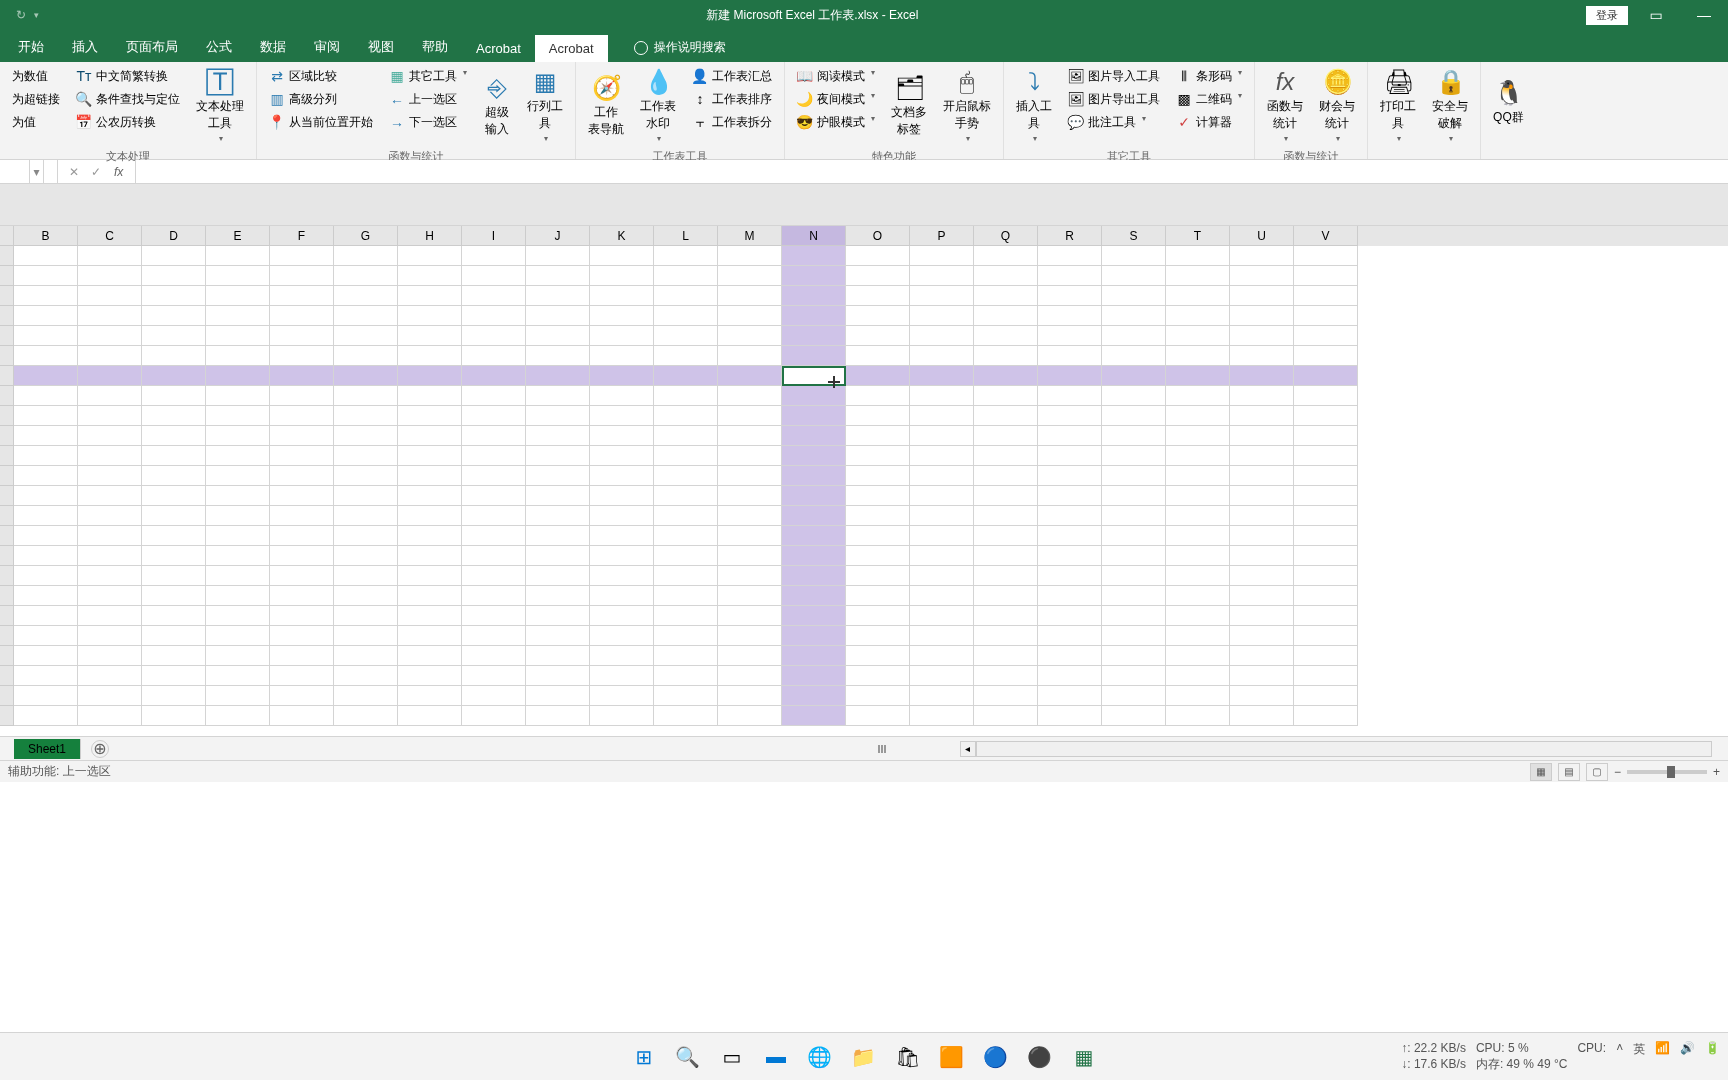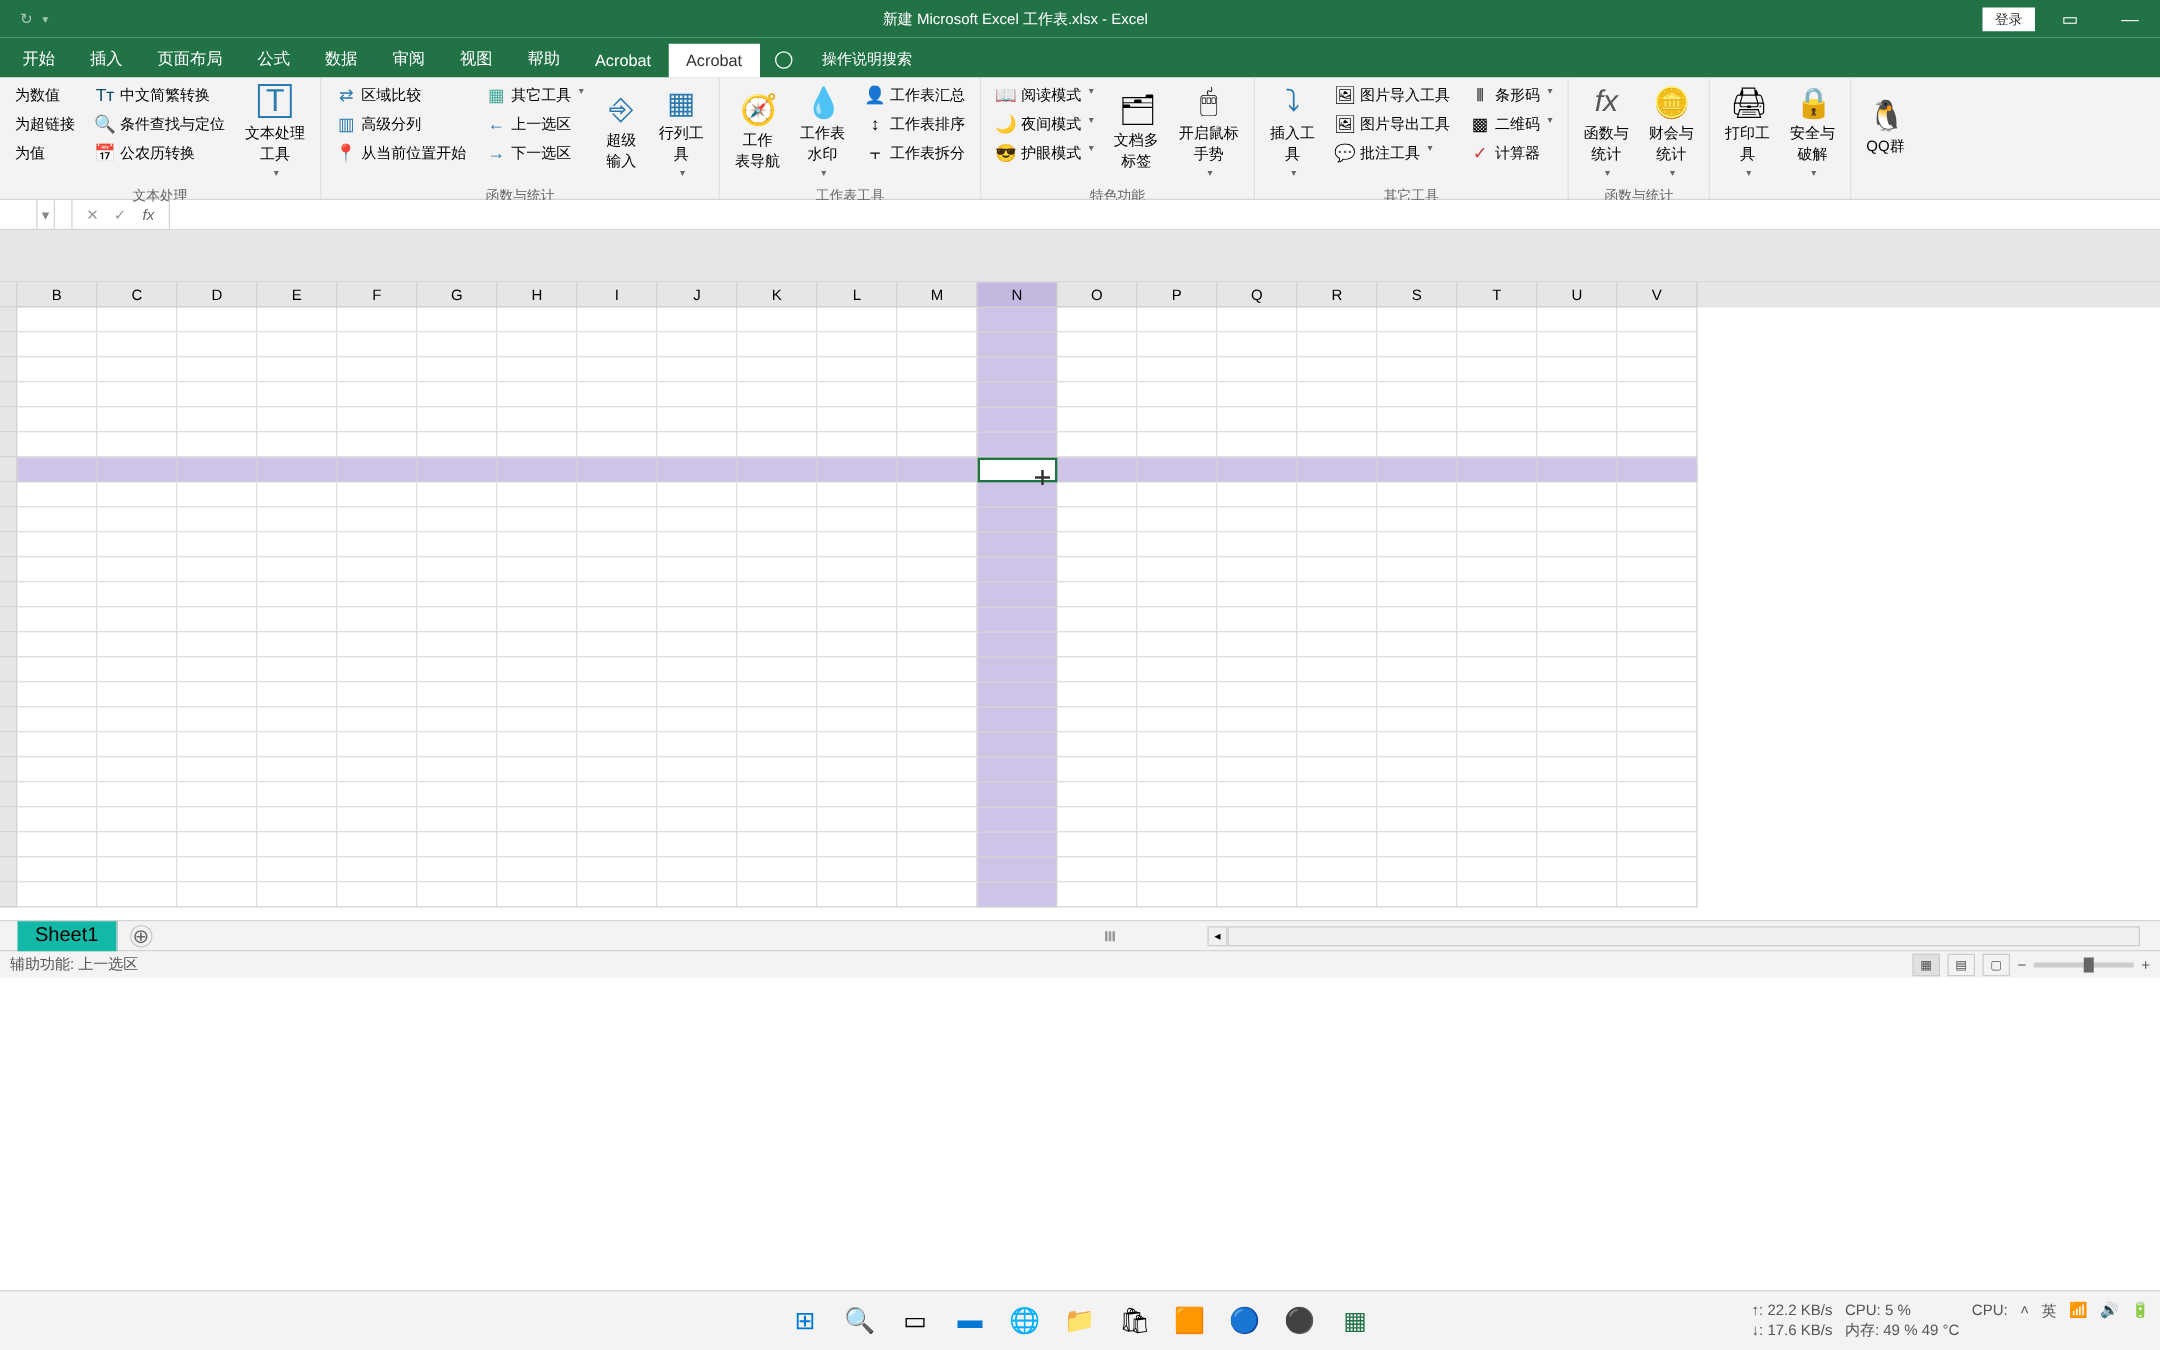--- a/index.html
+++ b/index.html
@@ -6,21 +6,21 @@
 body{width:1728px;height:1080px;overflow:hidden;background:#fff;position:relative}
 .titlebar{height:30px;background:#217346;display:flex;align-items:center;justify-content:space-between;color:#fff;padding:0 4px}
 .titlebar-left{display:flex;align-items:center;gap:8px;padding-left:12px}
 .titlebar-center{flex:1;text-align:center;font-size:12px}
 .titlebar-right{display:flex;align-items:center;gap:8px}
 .login-btn{background:#fff;color:#333;padding:2px 10px;font-size:11px;border:none}
 .win-btn{width:40px;height:28px;display:flex;align-items:center;justify-content:center;font-size:14px}
 .tabs{height:32px;background:#217346;display:flex;align-items:flex-end;padding-left:4px}
 .tab{padding:6px 14px;color:#fff;font-size:13px;cursor:pointer}
 .tab.active{background:#fff;color:#333}
-.tab-search{display:flex;align-items:center;gap:24px;color:#fff;padding:6px 12px;font-size:13px}
+.tab-search{display:flex;align-items:center;gap:6px;color:#fff;padding:6px 26px;font-size:13px}
 .bulb{width:14px;height:14px;border:1.5px solid #fff;border-radius:50%;position:relative}
 .ribbon{height:98px;background:#f3f3f3;border-bottom:1px solid #d4d4d4;display:flex}
 .ribbon-group{border-right:1px solid #e0e0e0;padding:2px 6px 0;display:flex;flex-direction:column}
 .ribbon-group-content{flex:1;display:flex;gap:4px}
 .ribbon-group-label{text-align:center;font-size:11px;color:#666;padding:2px 0 4px}
 .rcol{display:flex;flex-direction:column;gap:2px;padding:2px}
 .rbtn{display:flex;align-items:flex-start;gap:4px;padding:2px 4px;font-size:12px;white-space:nowrap;cursor:pointer}
 .rbig{display:flex;flex-direction:column;align-items:center;justify-content:center;gap:2px;padding:4px 6px;cursor:pointer;text-align:center;font-size:12px}
 .ico{width:16px;height:16px;display:inline-flex;align-items:center;justify-content:center;font-size:14px}
 .ico-big{width:28px;height:28px;font-size:24px}
@@ -39,21 +39,21 @@
 .col-h{width:64px;text-align:center;border-right:1px solid #ccc;border-bottom:1px solid #ccc;font-size:12px;line-height:20px;background:#e6e6e6}
 .col-h.sel{background:#c5b8e0}
 .grid-body{flex:1;position:relative;overflow:hidden}
 .grid-row{height:20px;display:flex}
 .row-h{width:14px;text-align:center;border-right:1px solid #ccc;border-bottom:1px solid #ccc;font-size:11px;line-height:20px;background:#e6e6e6}
 .cell{width:64px;height:20px;border-right:1px solid #d4d4d4;border-bottom:1px solid #d4d4d4;background:#fff}
 .cell.col-sel{background:#cfc3e8}
 .cell.row-sel{background:#cfc3e8}
 .cell.active{background:#fff;border:2px solid #217346;position:relative;z-index:2}
 .sheet-tabs{height:24px;display:flex;align-items:center;border-top:1px solid #d4d4d4;background:#f3f3f3}
-.sheet-tab{padding:3px 14px;background:#14b8a6;border-right:1px solid #ccc;font-size:16px}
+.sheet-tab{padding:3px 14px;background:#15803d;border-right:1px solid #ccc;font-size:12px}
 .sheet-add{width:24px;height:24px;display:flex;align-items:center;justify-content:center;font-size:16px;color:#666;border:1px solid #ccc;border-radius:50%;margin-left:10px;width:18px;height:18px}
 .hscroll{flex:1;display:flex;align-items:center;margin-left:60px}
 .hscroll-track{flex:1;height:16px;background:#f0f0f0;border:1px solid #ccc;position:relative}
 .hscroll-btn{width:16px;height:16px;border:1px solid #ccc;display:flex;align-items:center;justify-content:center;font-size:10px;background:#f0f0f0}
 .status-bar{height:22px;background:#f3f3f3;border-top:1px solid #d4d4d4;display:flex;align-items:center;justify-content:space-between;padding:0 8px;font-size:11px;color:#555}
 .status-right{display:flex;align-items:center;gap:6px}
 .view-btn{width:22px;height:18px;border:1px solid #ccc;display:flex;align-items:center;justify-content:center;font-size:10px}
 .view-btn.active{background:#e0e0e0}
 .zoom-slider{width:80px;height:4px;background:#ccc;position:relative}
 .zoom-thumb{width:8px;height:12px;background:#666;position:absolute;left:50%;top:-4px}

